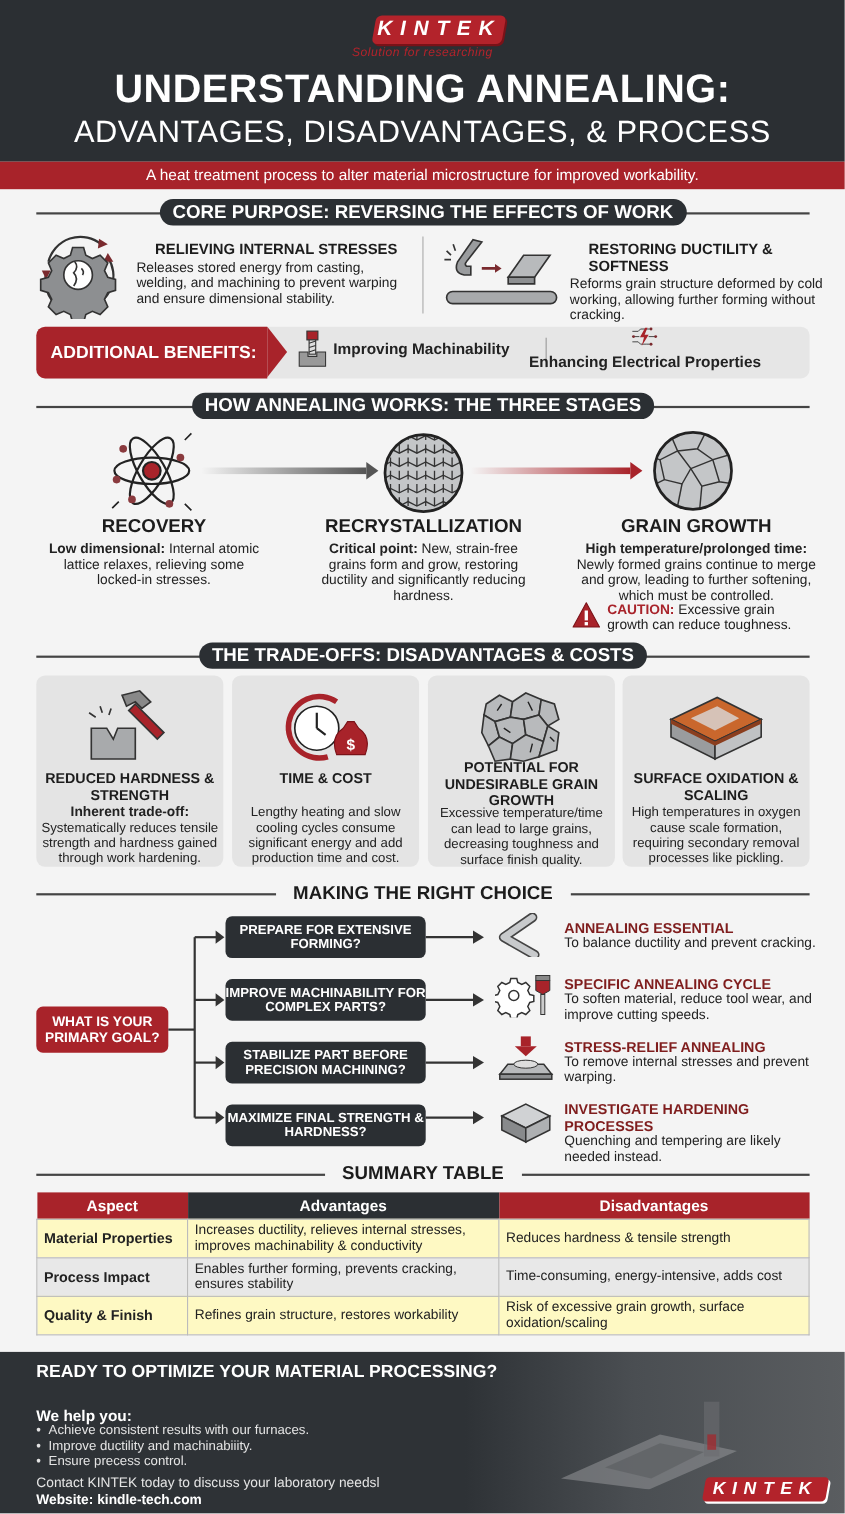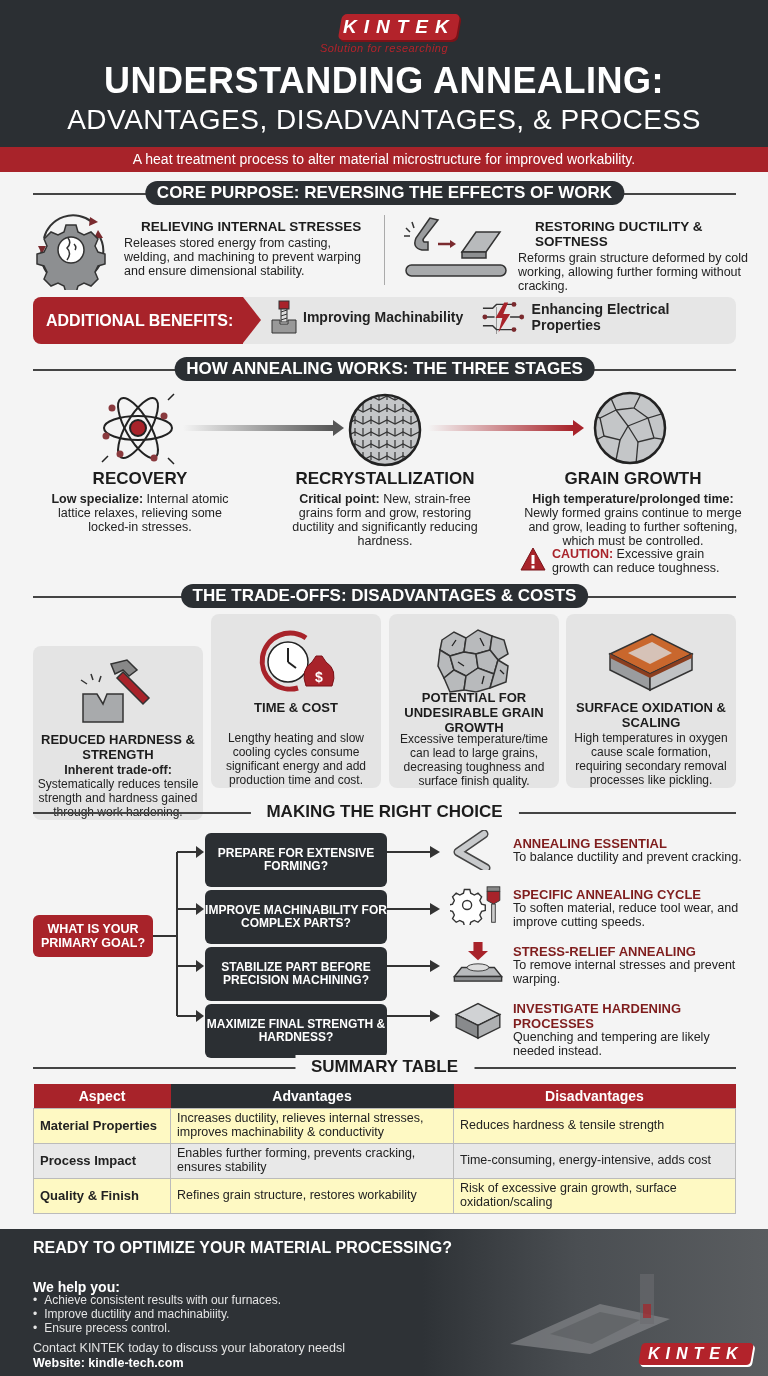--- a/index.html
+++ b/index.html
@@ -42,21 +42,21 @@
   .caution b { color: #a8232a; }
 
   
   .card { position: absolute; top: 614px; width: 170px; height: 174px; background: #e4e4e4; border-radius: 8px; text-align: center; }
   .card .icon { position: absolute; left: 0; right: 0; top: 8px; height: 78px; display: flex; justify-content: center; align-items: center; }
   .card .t { position: absolute; left: 4px; right: 4px; font-weight: bold; font-size: 13px; line-height: 15px; color: #1c1c1c; }
   .card .d { position: absolute; left: 2px; right: 2px; font-size: 12px; line-height: 14px; color: #222; }
 
   
   .goal { position: absolute; left: 33px; top: 915px; width: 120px; height: 42px; background: #a8232a; border-radius: 6px; color: #fff; font-weight: bold; font-size: 12.5px; line-height: 14px; text-align: center; display: flex; align-items: center; justify-content: center; }
-  .q { position: absolute; left: 205px; width: 182px; height: 54px; background: #2b2f33; border-radius: 6px; color: #fff; font-weight: bold; font-size: 12px; line-height: 13.5px; text-align: center; display: flex; align-items: center; justify-content: center; }
+  .q { position: absolute; left: 205px; width: 182px; height: 38px; background: #2b2f33; border-radius: 6px; color: #fff; font-weight: bold; font-size: 12px; line-height: 13.5px; text-align: center; display: flex; align-items: center; justify-content: center; }
   .ans { position: absolute; left: 513px; width: 240px; }
   .ans .h { font-weight: bold; font-size: 13px; color: #7f1d1d; }
   .ans .p { font-size: 12.5px; line-height: 13.5px; color: #222; }
   .ansicon { position: absolute; left: 450px; width: 56px; height: 40px; }
 
   
   table.sum { position: absolute; left: 33px; top: 1084px; width: 703px; border-collapse: collapse; font-size: 12.5px; }
   table.sum th { height: 24px; color: #fff; font-size: 14px; font-weight: bold; }
   table.sum th.r { background: #a8232a; }
   table.sum th.d { background: #2b2f33; }
@@ -135,21 +135,21 @@
   <div class="benefit" style="left:238px;">
     <svg width="26" height="34" viewBox="0 0 26 34">
       <rect x="8" y="1" width="10" height="8" fill="#a8232a" stroke="#333"></rect>
       <rect x="10" y="9" width="6" height="13" fill="#ddd" stroke="#333"></rect>
       <path d="M10 12 l6 -2 M10 16 l6 -2 M10 20 l6 -2" stroke="#333"></path>
       <path d="M1 20 h8 v4 h8 v-4 h8 v13 h-24 z" fill="#999" stroke="#333"></path>
     </svg>
     <span>Improving Machinability</span>
   </div>
   <div class="bsep"></div>
-  <div class="benefit" style="left:448px;">
+  <div class="benefit" style="left:448px;flex-direction:column;">
     <svg width="46" height="34" viewBox="0 0 46 34">
       <path d="M2 8 h10 l4 -4 h10 M2 17 h12 M30 17 h12 M2 26 h10 l4 4 h10 M26 4 h6 M26 30 h6" fill="none" stroke="#333" stroke-width="1.5"></path>
       <circle cx="4" cy="17" r="2.5" fill="#7a2a2e"></circle>
         <circle cx="34" cy="4" r="2.5" fill="#7a2a2e"></circle>
         <circle cx="42" cy="17" r="2.5" fill="#7a2a2e"></circle>
         <circle cx="34" cy="30" r="2.5" fill="#7a2a2e"></circle>
       <polygon points="24,2 15,18 22,18 18,33 30,14 23,14 28,2" fill="#a8232a"></polygon>
     </svg>
     <span>Enhancing Electrical Properties</span>
   </div>
@@ -213,21 +213,21 @@
     <path d="M56 28 l6 20 l14 2"></path>
       <path d="M36 36 l10 16 l16 -4"></path>
       <path d="M28 50 l-4 20"></path>
       <path d="M46 52 l-2 22"></path>
   </g>
   <circle cx="38" cy="38" r="35" fill="none" stroke="#222" stroke-width="2.5"></circle>
 </svg>
 
 <div class="stage" style="left:40px;top:469px;width:200px;">
   <div class="name">RECOVERY</div>
-  <div class="desc"><b>Low specialize:</b> <span>Internal atomic lattice relaxes, relieving some locked-in stresses.</span></div>
+  <div class="desc"><b>Low dimensional:</b> <span>Internal atomic lattice relaxes, relieving some locked-in stresses.</span></div>
 </div>
 <div class="stage" style="left:290px;top:469px;width:190px;">
   <div class="name">RECRYSTALLIZATION</div>
   <div class="desc"><b>Critical point:</b> <span>New, strain-free grains form and grow, restoring ductility and significantly reducing hardness.</span></div>
 </div>
 <div class="stage" style="left:518px;top:469px;width:230px;">
   <div class="name">GRAIN GROWTH</div>
   <div class="desc"><b>High temperature/prolonged time:</b> <span>Newly formed grains continue to merge and grow, leading to further softening, which must be controlled.</span></div>
 </div>
 <div class="caution">
@@ -237,21 +237,21 @@
       <rect x="11.5" y="18.5" width="3" height="3" fill="#fff"></rect>
   </svg>
   <div><b>CAUTION:</b> <span>Excessive grain growth can reduce toughness.</span></div>
 </div>
 
 <div class="sec-head" style="top:584px;">
   <div class="line"></div>
   <div class="pill">THE TRADE-OFFS: DISADVANTAGES &amp; COSTS</div>
 </div>
 
-<div class="card" style="left:33px;margin-top:32px;">
+<div class="card" style="left:33px;">
   <div class="icon">
       <svg width="90" height="70" viewBox="0 0 90 70">
     <path d="M10 36 h14 l6 10 l4 -10 h16 v28 h-40 z" fill="#a8aaac" stroke="#333" stroke-width="1.5"></path>
     <path d="M14 26 l-6 -4 M20 22 l-2 -6 M26 24 l2 -6" stroke="#333" stroke-width="1.5"></path>
     <path d="M38 6 l16 -4 l10 10 l-8 6 l-6 -6 l-8 4 z" fill="#888" stroke="#333" stroke-width="1.5"></path>
     <path d="M50 14 l26 26 l-6 6 l-26 -26 z" fill="#a8232a" stroke="#333" stroke-width="1.5"></path>
   </svg>
     </div>
   <div class="t" style="top:86px;">REDUCED HARDNESS &amp; STRENGTH</div>
   <div class="d" style="top:117px;"><b style="font-size:12.5px;">Inherent trade-off:</b><br><span>Systematically reduces tensile strength and hardness gained through work hardening.</span></div>

